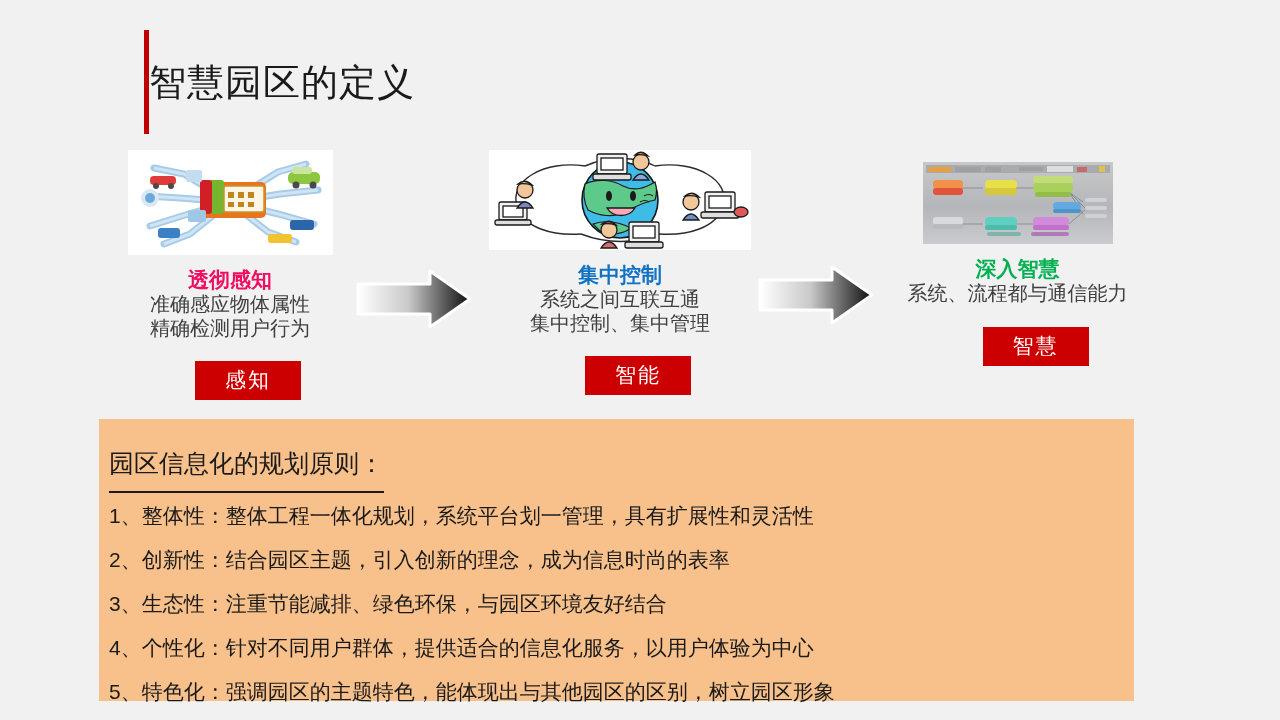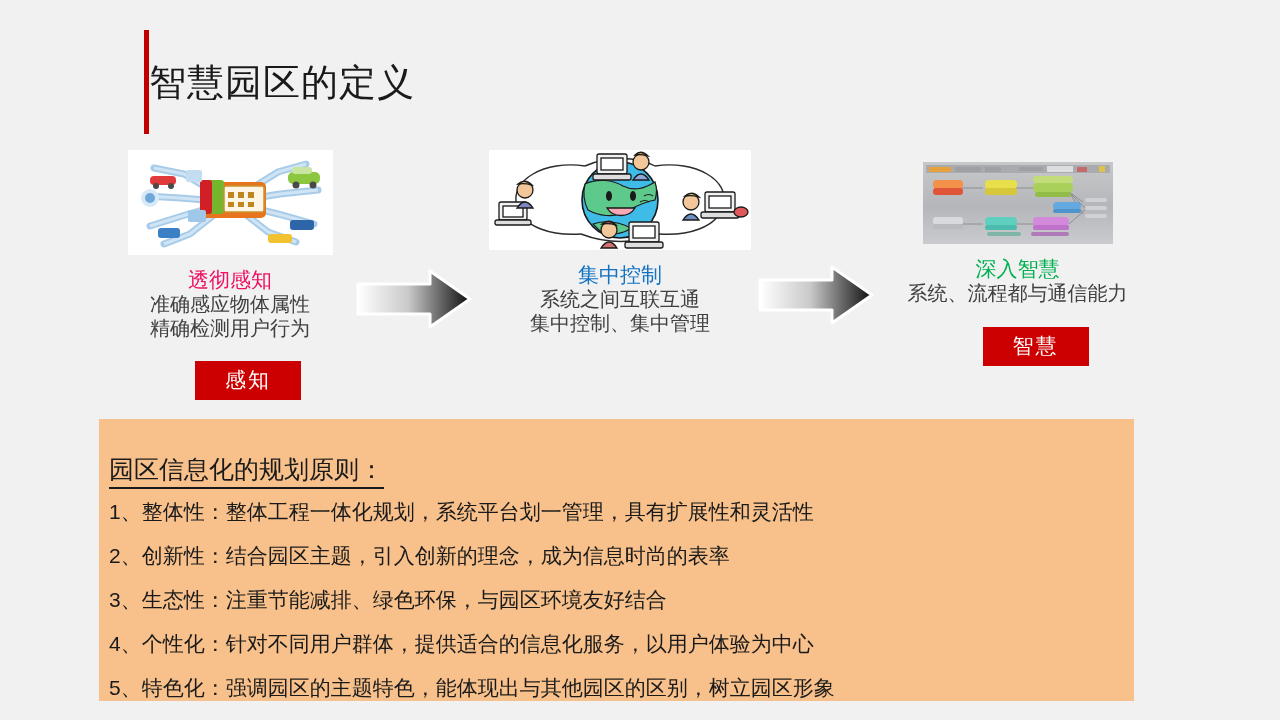--- a/index.html
+++ b/index.html
@@ -67,21 +67,21 @@
 
   
   .ill1 { width: 100%; height: 100%; display: block; }
   
   .ill2 { width: 100%; height: 100%; display: block; }
   
   .ill3 { width: 100%; height: 100%; display: block; }
 
   .stage-heading {
     font-size: 21px;
-    font-weight: normal;
+    font-weight: bold;
     line-height: 1.15;
     margin-top: 13px;
   }
   .c-pink  { color: #ee0e63; }
   .c-blue  { color: #1072c4; }
   .c-green { color: #00b050; }
 
   .stage-desc {
     font-size: 20px;
     color: #404040;
@@ -119,24 +119,24 @@
     top: 419px;
     width: 1035px;
     height: 282px;
     background: #f8c18b;
     padding: 14px 0 0 0;
     box-sizing: border-box;
   }
   .panel-title {
     font-size: 25px;
     color: #1a1a1a;
-    margin: 21px 0 0 10px;
+    margin: 15px 0 0 10px;
     display: inline-block;
     border-bottom: 2px solid #1a1a1a;
-    padding-bottom: 2px;
+    padding-bottom: 12px;
     line-height: 1.25;
   }
   .panel-list {
     margin: 12px 0 0 6px;
   }
   .panel-item {
     font-size: 21px;
     color: #1a1a1a;
     line-height: 1;
     margin: 0 0 23px 4px;
@@ -273,20 +273,21 @@
           <circle cx="202" cy="52" r="8" fill="#f3c79a"></circle>
           <path d="M194 70 q8 -12 16 0 z" fill="#6d8fc4"></path>
           <path d="M196 46 q7 -6 14 1 q-7 -2 -14 -1z" fill="#e8d089"></path>
           <ellipse cx="252" cy="62" rx="7" ry="5" fill="#e05858"></ellipse>
         </g>
       </svg>
     </div>
     <div class="stage-heading c-blue">集中控制</div>
     <div class="stage-desc">系统之间互联互通</div>
     <div class="stage-desc">集中控制、集中管理</div>
+    <div class="badge">智能</div>
   </div>
 
   <div class="stage stage-3">
     <div class="thumb thumb-3">
       <svg class="ill3" viewBox="0 0 190 82" preserveAspectRatio="none">
         <defs>
           <linearGradient id="scrBg" x1="0" y1="0" x2="0" y2="1">
             <stop offset="0%" stop-color="#c6c8ca"></stop>
             <stop offset="55%" stop-color="#b4b6b9"></stop>
             <stop offset="100%" stop-color="#c9cbce"></stop>

